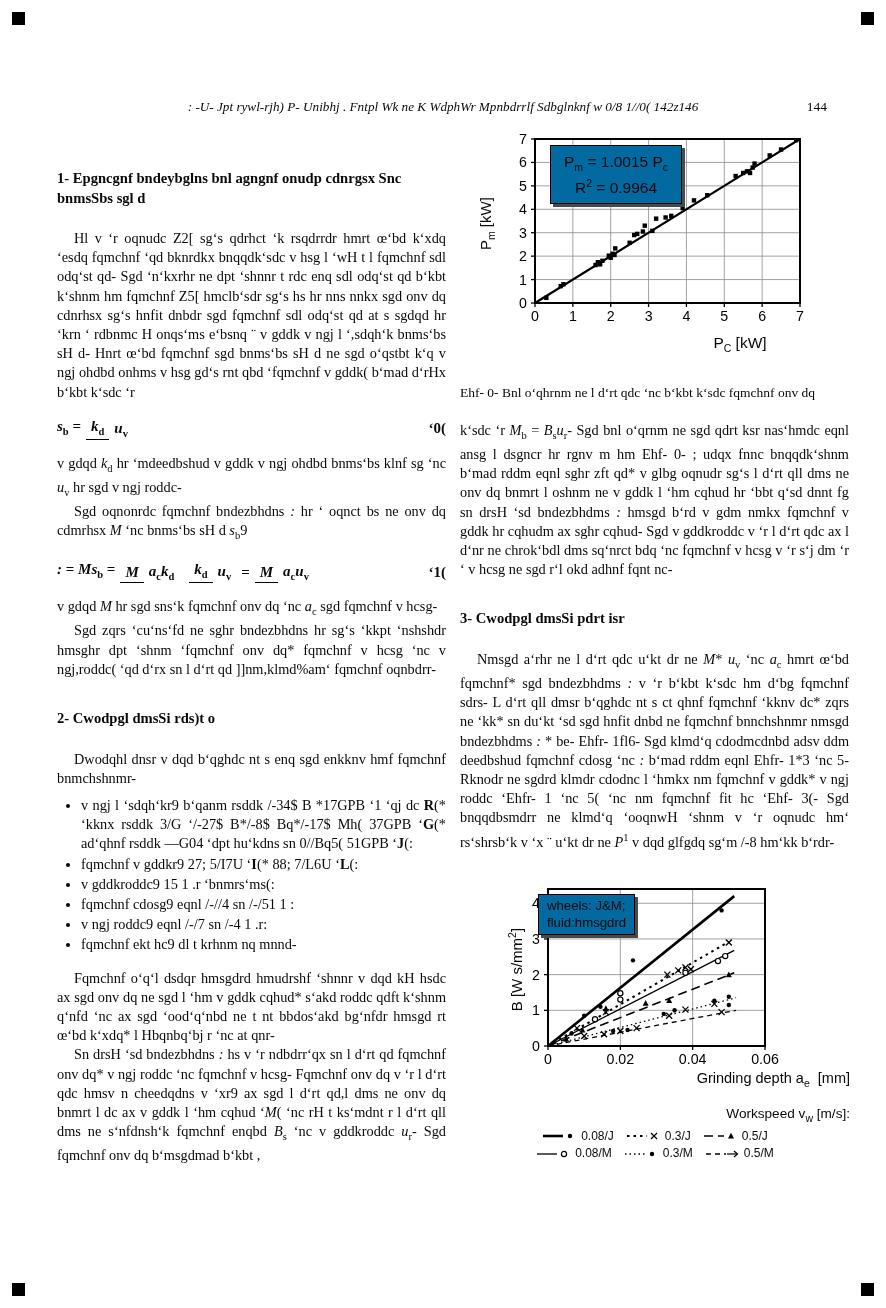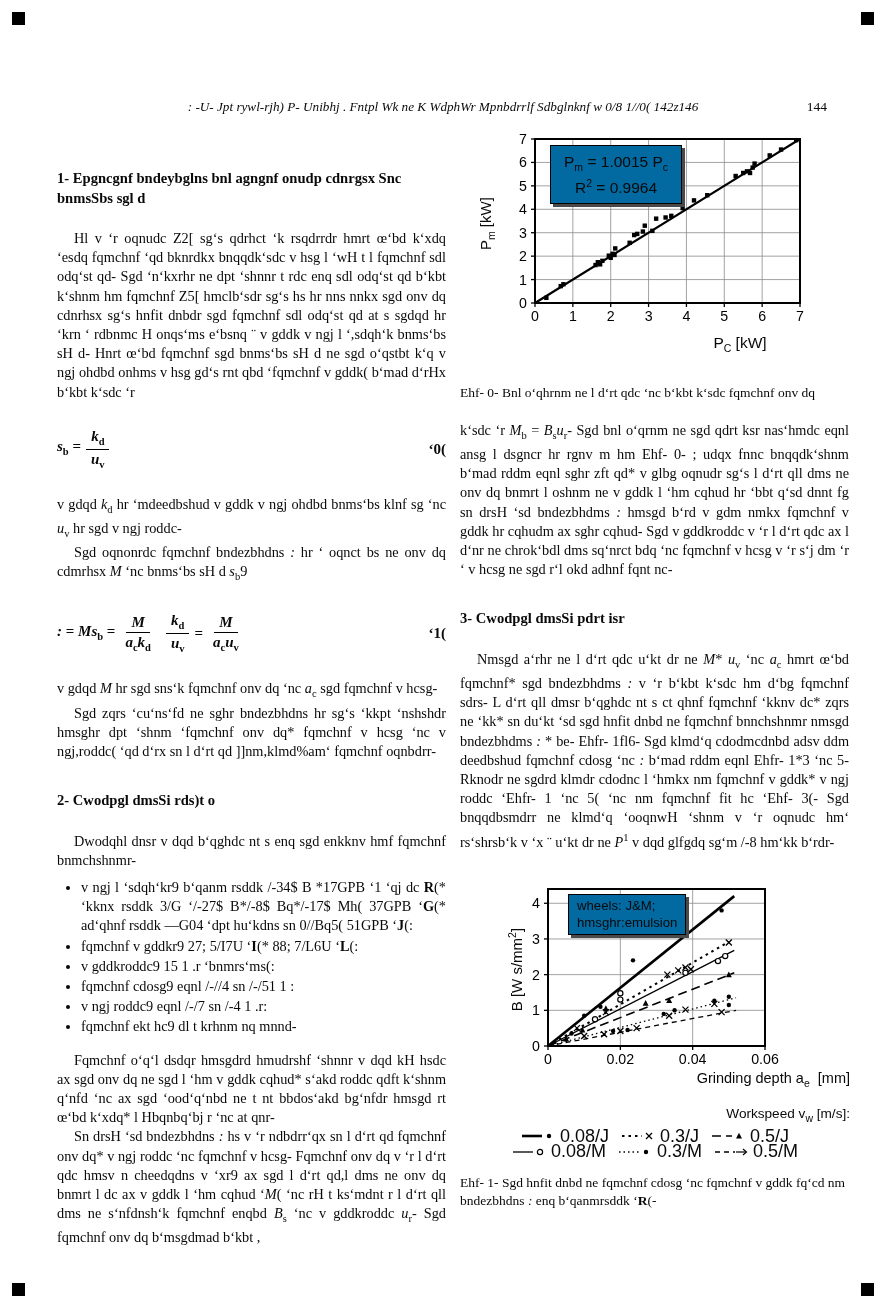--- a/index.html
+++ b/index.html
@@ -12,39 +12,39 @@
   .col{position:absolute;top:133px;width:389px;font-size:14.3px;line-height:19.2px;text-align:justify;}
   .col-l{left:57px;}
   .col-r{left:460px;}
   p{margin:0 0 0 0;}
   .indent{text-indent:17px;}
   .gap-top{margin-top:19px;}
   h3{font-size:14.6px;margin:30px 0 21px 0;line-height:19.5px;text-align:left;}
   ul{margin:8px 0 14px 0;padding-left:24px;}
   li{margin:1px 0;}
   .equation{display:flex;align-items:center;margin:14px 0 12px 0;font-size:15px;font-weight:bold;}
-  .frac{display:inline-flex;flex-direction:column;align-items:center;margin:12px 5px;line-height:1.15;}
+  .frac{display:inline-flex;flex-direction:row;align-items:flex-end;margin:2px 5px;line-height:1.15;}
   .frac .num{padding:0 5px 1px 5px;border-bottom:1.1px solid #000;}
   .frac .den{padding:1px 5px 0 5px;}
   .eq-label{margin-left:auto;}
   sub,sup{font-size:10.5px;}
   .figure{position:relative;width:390px;}
   .fig1{height:238px;}
   .fig2{margin-top:22px;}
   .ylab{position:absolute;width:130px;text-align:center;transform:rotate(-90deg);
         font-family:"Liberation Sans", sans-serif;font-size:15px;}
   .xlab1{position:absolute;left:220px;top:200px;width:120px;text-align:center;
         font-family:"Liberation Sans", sans-serif;font-size:15.5px;}
   .anno{position:absolute;background:#0369a1;border:1.6px solid #000;box-shadow:3px 3px 0 #4a4a4a;
         font-family:"Liberation Sans", sans-serif;text-align:center;}
   .anno1{left:90px;top:12px;padding:4px 13px;font-size:15.5px;line-height:1.5;}
-  .anno2{left:108px;top:20px;padding:2px 8px;font-size:13.2px;line-height:1.35;text-align:left;}
+  .anno2{left:78px;top:20px;padding:2px 8px;font-size:13.2px;line-height:1.35;text-align:left;}
   .xlab2{text-align:right;font-family:"Liberation Sans", sans-serif;font-size:14.5px;margin-top:-4px;}
   .legend-title{text-align:right;font-family:Liberation Sans, sans-serif;font-size:13.6px;margin-top:11px;}
-  .legend-rows{font-family:"Liberation Sans", sans-serif;font-size:18px;text-align:center;margin-top:1px;}
+  .legend-rows{font-family:"Liberation Sans", sans-serif;font-size:12px;text-align:center;margin-top:1px;}
   .legend-rows .row{white-space:nowrap;line-height:15px;}
   .legend-entry{display:inline-flex;align-items:center;margin:0 6px;}
   .legend-entry svg{margin-right:3px;}
   .caption{font-size:13.5px;line-height:18px;text-align:left;}
   .cap1{margin-top:13px;}
   .cap2{margin-top:14px;}
   svg text{font-family:"Liberation Sans", sans-serif;font-size:14.2px;fill:#000;}
 </style>
 </head>
 <body>
@@ -292,21 +292,21 @@
           <line x1="222.43333333333334" y1="132.60454545454547" x2="228.43333333333334" y2="138.60454545454547" stroke="#000" stroke-width="1.3"></line>
           <line x1="222.43333333333334" y1="138.60454545454547" x2="228.43333333333334" y2="132.60454545454547" stroke="#000" stroke-width="1.3"></line>
           <line x1="251.36666666666667" y1="126.89545454545456" x2="257.3666666666667" y2="132.89545454545456" stroke="#000" stroke-width="1.3"></line>
           <line x1="251.36666666666667" y1="132.89545454545456" x2="257.3666666666667" y2="126.89545454545456" stroke="#000" stroke-width="1.3"></line>
           <line x1="258.6" y1="135.10227272727275" x2="264.6" y2="141.10227272727275" stroke="#000" stroke-width="1.3"></line>
           <line x1="258.6" y1="141.10227272727275" x2="264.6" y2="135.10227272727275" stroke="#000" stroke-width="1.3"></line>
         </svg>
       <div class="ylab" style="left:-10px;top:84px;">B [W s/mm<sup>2</sup>]</div>
       <div class="anno anno2">
         <div>wheels: J&amp;M;</div>
-        <div>hmsghr:emulsion</div>
+        <div>fluid:hmsgdrd</div>
       </div>
       <div class="xlab2">Grinding depth a<sub>e</sub>&nbsp; [mm]</div>
       <div class="legend-title">Workspeed v<sub>w</sub> [m/s]:</div>
       <div class="legend-rows" id="legend-rows">
           <div class="row"><span class="legend-entry">
               <svg width="36" height="12">
                 <line x1="1" y1="6" x2="21" y2="6" stroke="#000" stroke-width="2.6"></line>
                 <circle cx="28" cy="6" r="2.2" fill="#000"></circle>
               </svg>
               <span>0.08/J</span>
@@ -339,15 +339,14 @@
             </span><span class="legend-entry">
               <svg width="36" height="12">
                 <line x1="1" y1="6" x2="21" y2="6" stroke="#000" stroke-width="1.3" stroke-dasharray="5,4"></line>
                 <line x1="22" y1="6" x2="32" y2="6" stroke="#000" stroke-width="1.2"></line>
                 <path d="M 29 3 L 32.5 6 L 29 9" fill="none" stroke="#000" stroke-width="1.2"></path>
               </svg>
               <span>0.5/M</span>
             </span></div>
         </div>
     </div>
-    <div class="caption cap2">Ehf- 1- Sgd hnfit dnbd ne fqmchnf cdosg ‘nc fqmchnf v gddk fq‘cd nm bndezbhdns <i>:</i> enq b‘qanmrsddk ‘<b>R</b>(-</div>
   </div>
 </div>
 
 </body></html>

